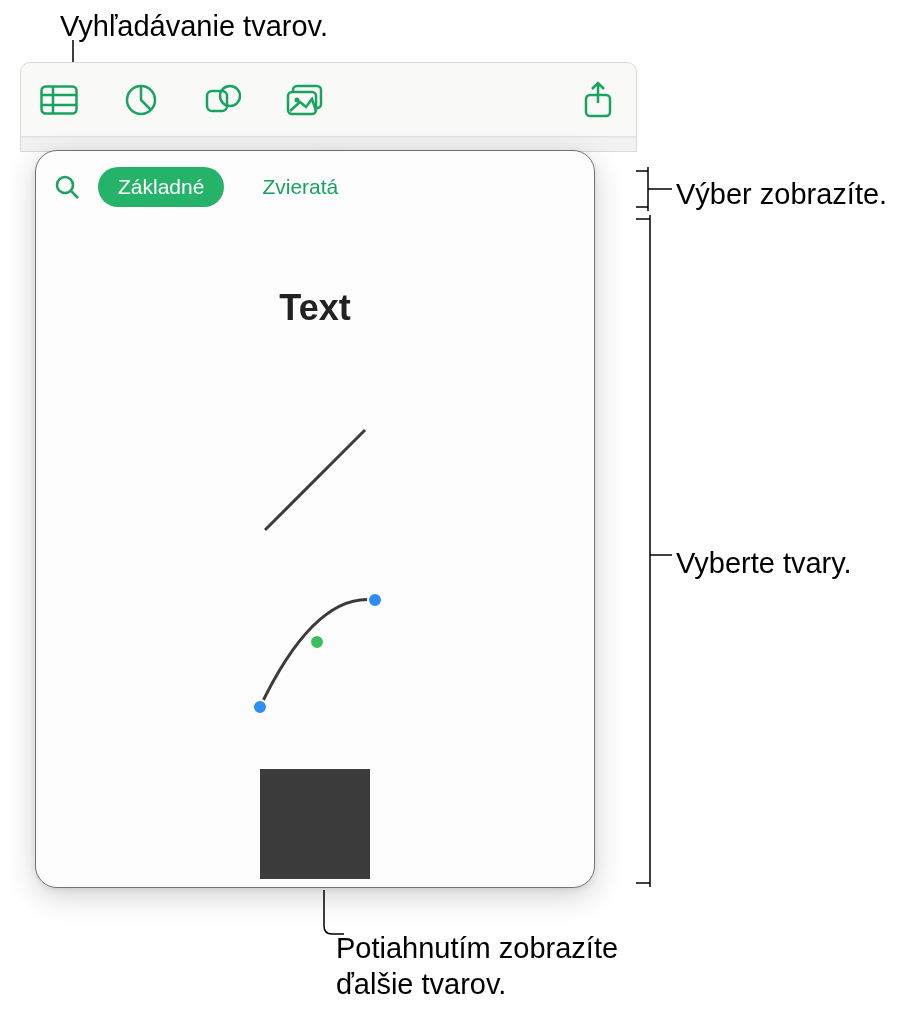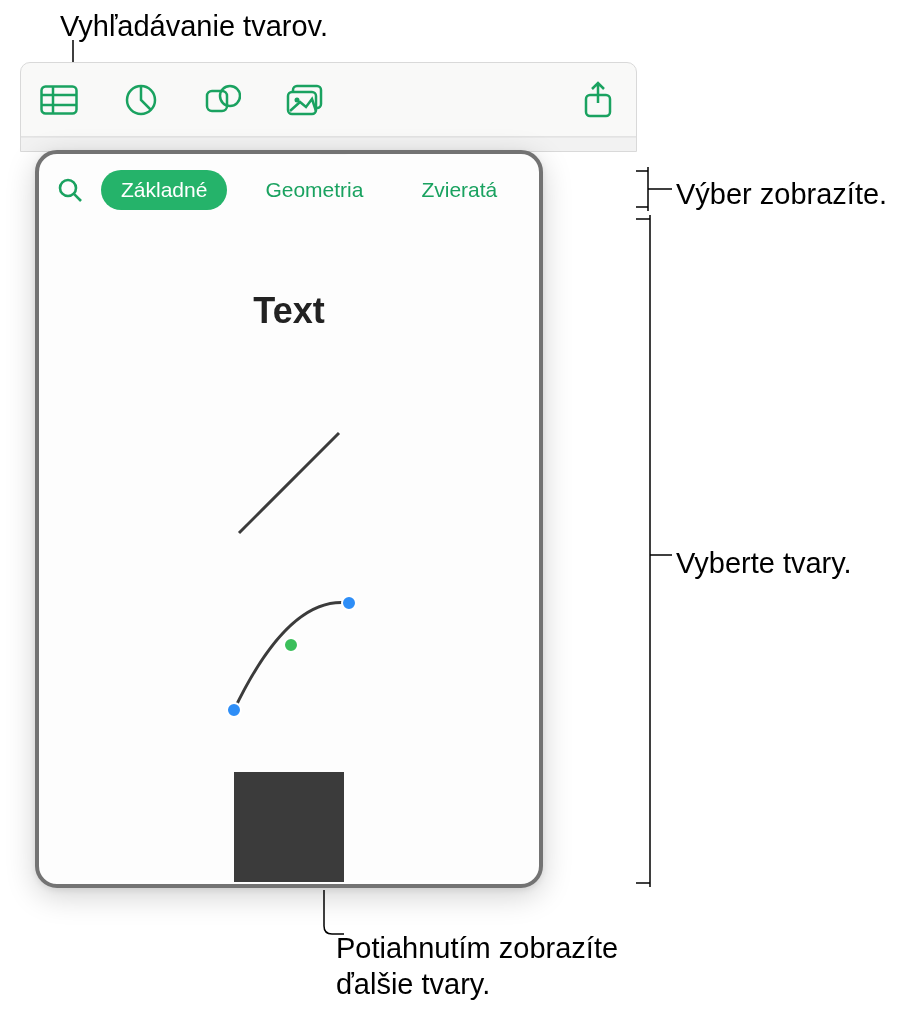--- a/index.html
+++ b/index.html
@@ -39,24 +39,24 @@
   .doc-area {
     height: 14px;
     background: #f2f2f2;
     border-top: 1px solid #e8e8e8;
   }
 
   .popover {
     position: absolute;
     left: 35px;
     top: 150px;
-    width: 508px;
+    width: 560px;
     height: 738px;
     background: #fdfdfd;
-    border: 4px solid #737373;
+    border: 1px solid #737373;
     border-radius: 22px;
     box-shadow: 0 8px 30px rgba(0,0,0,0.18), 0 2px 6px rgba(0,0,0,0.08);
     overflow: hidden;
   }
   .popover::before {
     content:"";
     position:absolute;
     top:-14px; left:280px;
     width:0;height:0;
     border-left:14px solid transparent;
@@ -127,21 +127,21 @@
 <svg class="lead" style="left:636px; top:167px;" width="36" height="46">
   <path d="M0 4 H12 M12 0 V44 M0 40 H12 M12 22 H36"></path>
 </svg>
 
 <div class="callout" style="left:676px; top:545px;">Vyberte tvary.</div>
 <svg class="lead" style="left:636px; top:215px;" width="36" height="676">
   <path d="M0 4 H14 M14 0 V672 M0 668 H14 M14 340 H36"></path>
 </svg>
 
 <div class="callout" style="left:336px; top:930px; white-space:pre;">Potiahnutím zobrazíte
-ďalšie tvary.</div>
+ďalšie tvarov.</div>
 <svg class="lead" style="left:320px; top:890px;" width="30" height="50">
   <path d="M4 0 V36 Q4 44 12 44 H24"></path>
 </svg>
 
 <div class="toolbar-wrap">
   <div class="toolbar">
     <div class="tb-btn">
       <svg width="38" height="30" viewBox="0 0 38 30">
           <g fill="none" stroke="#1aa260" stroke-width="2.5">
             <rect x="1.5" y="1.5" width="35" height="27" rx="4"></rect>
@@ -194,21 +194,20 @@
   <div class="cat-bar">
     <span class="search-icon">
       <svg width="26" height="26" viewBox="0 0 26 26">
           <g fill="none" stroke="#1aa260" stroke-width="2.6">
             <circle cx="11" cy="11" r="8"></circle>
             <line x1="17.2" y1="17.2" x2="24" y2="24"></line>
           </g>
         </svg>
     </span>
     <span class="pill active">Základné</span>
-    <span class="pill">Geometria</span>
     <span class="pill">Zvieratá</span>
   </div>
 
   <div class="shape-grid">
 
     <div class="shape-cell">
       <span class="textshape">Text</span>
     </div>
     <div class="shape-cell">
       <svg width="130" height="130">

